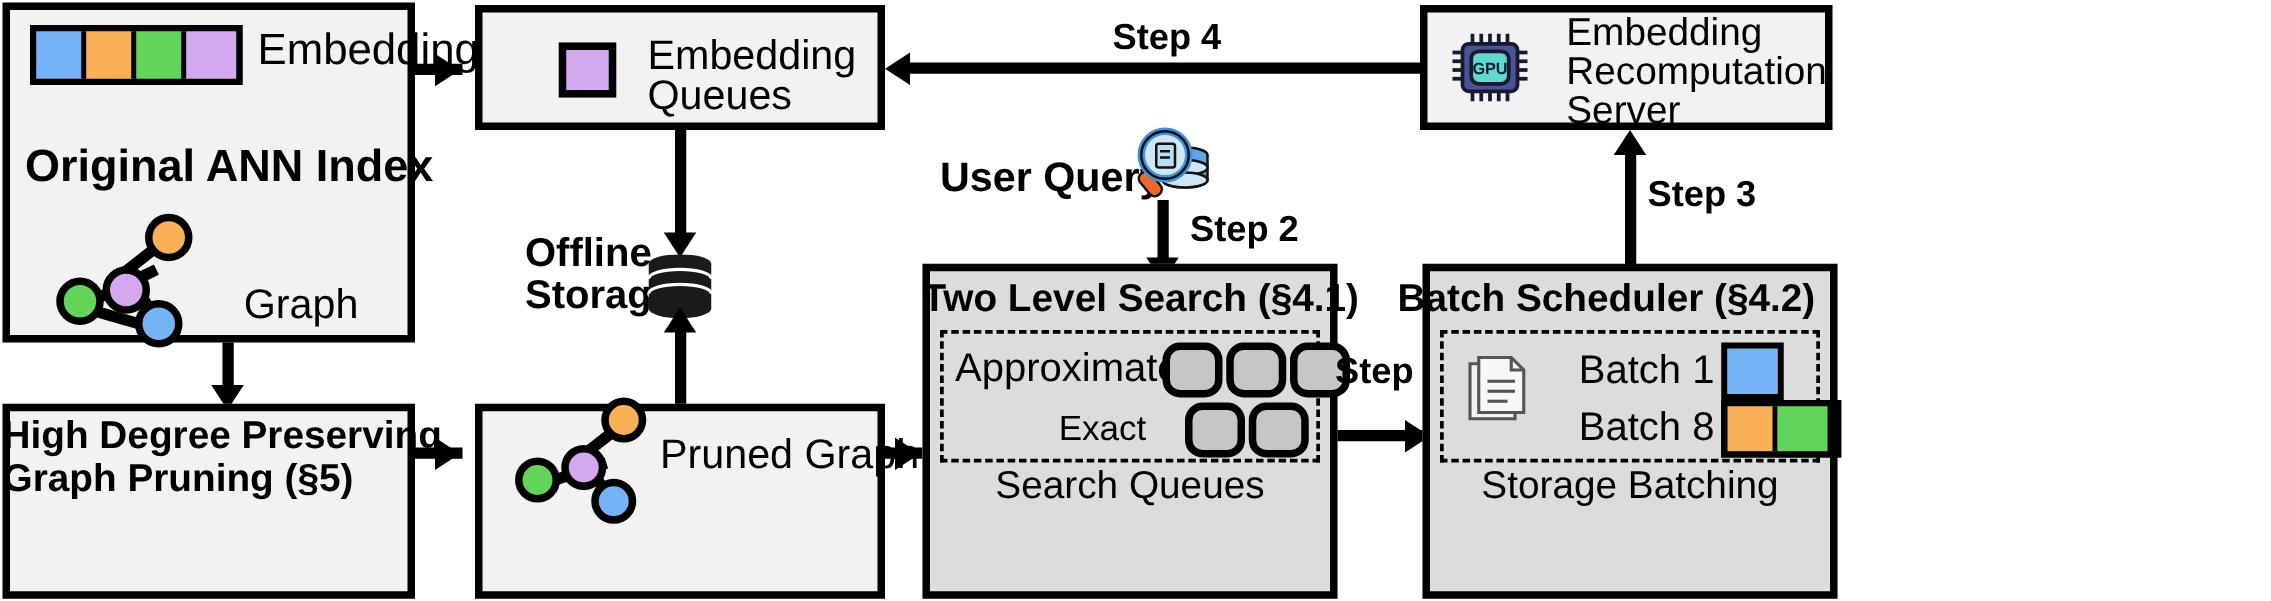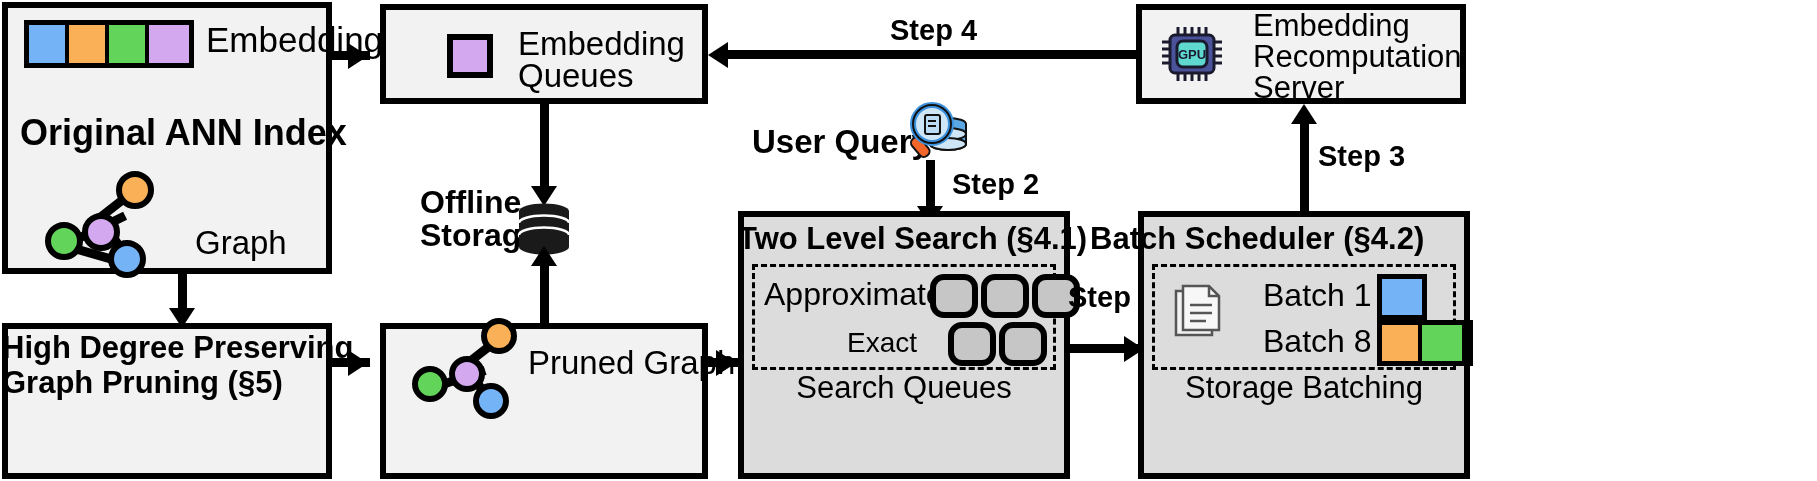--- a/index.html
+++ b/index.html
@@ -241,21 +241,21 @@
     <div class="qbox"></div>
   </div>
 
   <div class="lbl ctr" style="left:738px; top:371px; width:332px; font-size:31px;">Search Queues</div>
 
   <div class="arrow-line" style="left:1070px; top:344px; width:72px; height:9px;"></div>
   <div class="arrow-head ah-right" style="left:1124px; top:336px;"></div>
   <div class="lbl bold" style="left:1068px; top:281px; font-size:29px;">Step 2</div>
 
   <div class="box box-gray" style="left:1138px; top:211px; width:332px; height:268px;"></div>
-  <div class="lbl bold ctr" style="left:1090px; top:222px; width:332px; font-size:31px;">Batch Scheduler (§4.2)</div>
+  <div class="lbl bold ctr" style="left:1118px; top:222px; width:332px; font-size:31px;">Batch Scheduler (§4.2)</div>
   <div class="dashed" style="left:1152px; top:264px; width:304px; height:106px;"></div>
 
   <div style="position:absolute; left:1172px; top:281px;">
     <svg width="52" height="62" viewBox="0 0 52 62">
       <path d="M4 10 h26 l10 10 v34 h-36 z" fill="#f2f2f2" stroke="#555" stroke-width="2.5"></path>
       <path d="M11 5 h26 l10 10 v34 h-36 z" fill="#f7f7f7" stroke="#555" stroke-width="2.5"></path>
       <path d="M37 5 v10 h10" fill="none" stroke="#555" stroke-width="2.5"></path>
       <line x1="18" y1="24" x2="40" y2="24" stroke="#555" stroke-width="2.5"></line>
       <line x1="18" y1="32" x2="40" y2="32" stroke="#555" stroke-width="2.5"></line>
       <line x1="18" y1="40" x2="34" y2="40" stroke="#555" stroke-width="2.5"></line>

